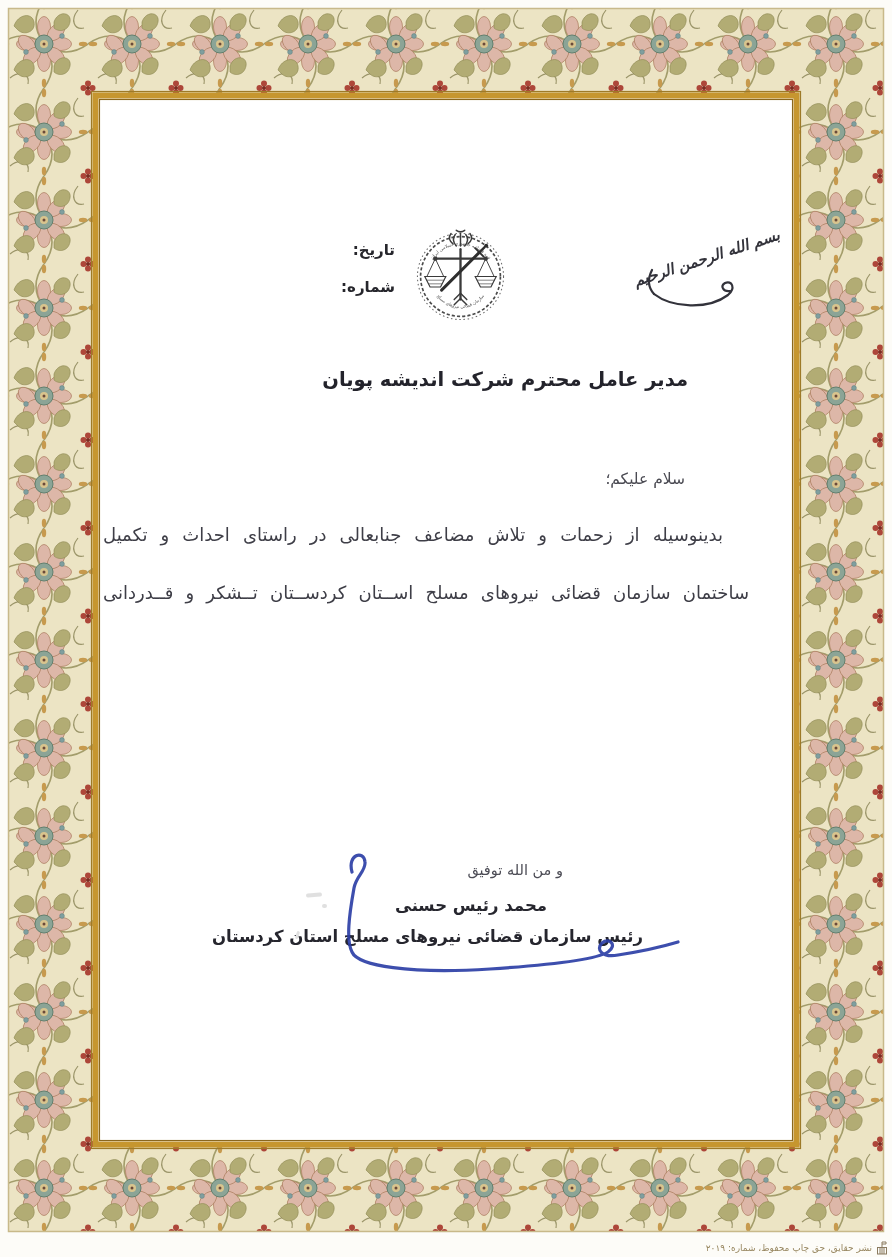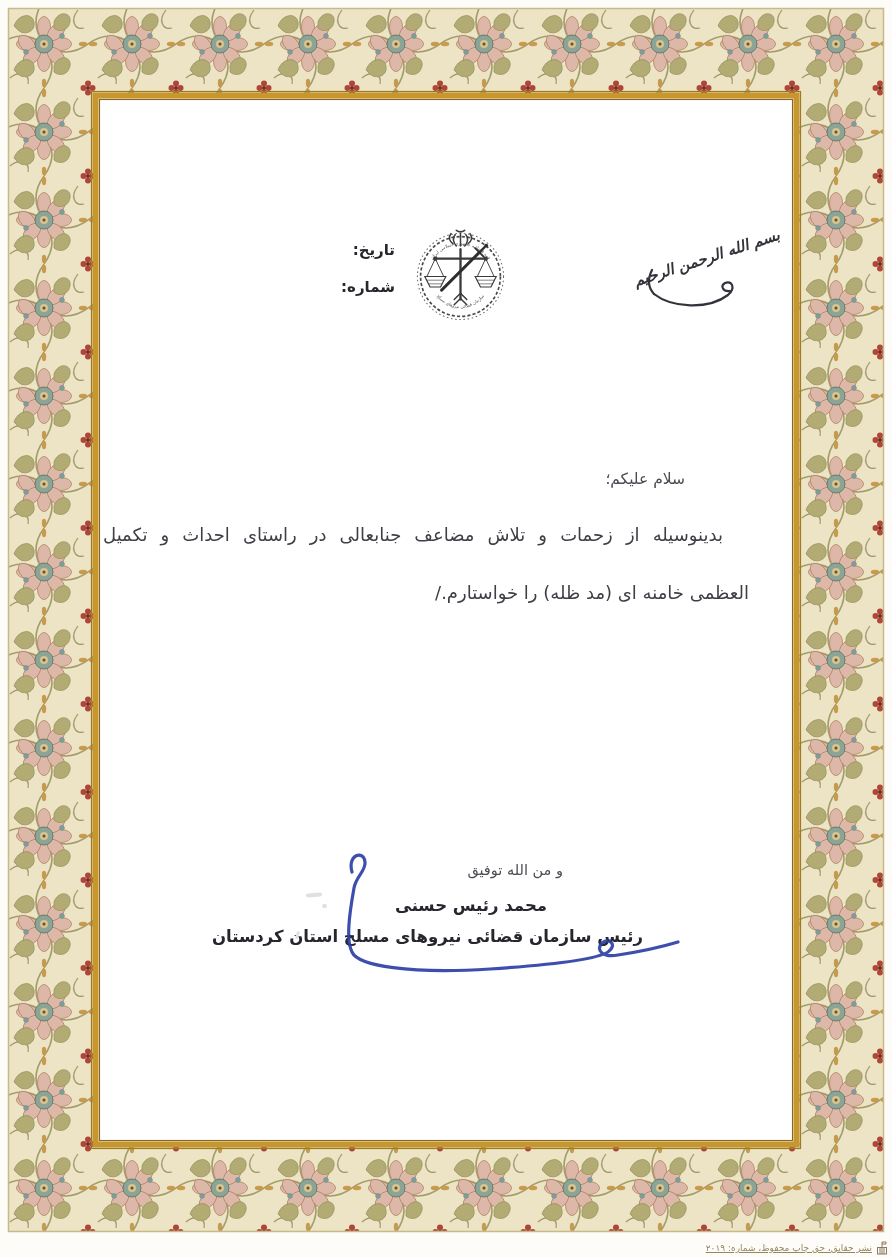--- a/index.html
+++ b/index.html
@@ -19,21 +19,21 @@
   .greeting{right:207px;top:470px;font-size:15.5px;color:#4a4a52;text-align:right;}
   .body-par{right:143px;top:506px;width:646px;font-size:18px;color:#3e3e47;}
   .body-line{line-height:58px;text-align:justify;text-align-last:justify;}
   .body-line.first{padding-right:26px;}
   .body-line.last{text-align:right;text-align-last:right;}
   .sig-closing{right:329px;top:862px;font-size:14.5px;color:#4c4c55;margin-left:14px;}
   .sig-name{right:345px;top:896px;font-size:16.5px;font-weight:bold;color:#26262e;}
   .sig-title{right:249px;top:927px;font-size:16.5px;font-weight:bold;color:#26262e;white-space:nowrap;}
   .signature-svg{left:300px;top:838px;width:420px;height:150px;}
   .footer{right:4px;bottom:2px;display:flex;align-items:center;gap:4px;
-    font-size:9px;color:#97865f;direction:rtl;text-decoration:underline;}
+    font-size:9px;color:#97865f;direction:rtl;}
   .smudge{background:#c6c6c6;opacity:.55;border-radius:2px;}
   .smudge.m1{left:306px;top:893px;width:16px;height:4px;transform:rotate(-4deg);}
   .smudge.m2{left:322px;top:904px;width:5px;height:4px;}
   .smudge.m3{left:296px;top:931px;width:3px;height:8px;transform:rotate(18deg);}
   svg text{font-family:"DejaVu Sans",sans-serif;}
 </style>
 </head>
 <body>
 
 <div class="page">
@@ -158,27 +158,28 @@
     <g transform="rotate(-18 76 42)">
       <text x="80" y="44" text-anchor="middle" font-size="15" font-weight="bold" font-style="italic" fill="#33333b">بسم الله الرحمن الرحیم</text>
     </g>
     <g fill="none" stroke="#33333b" stroke-width="2.2" stroke-linecap="round">
       <path d="M24,50 q-7,14 2,24"></path>
       <path d="M26,74 C44,88 80,90 100,75 C108,68 104,60 97,63 C92,66 95,72 102,71"></path>
     </g>
   </svg>
 
   <div class="abs recipient">
+    <div>مدیر عامل محترم شرکت اندیشه پویان</div>
   </div>
 
   <div class="abs greeting">سلام علیکم؛</div>
 
   <div class="abs body-par">
     <div class="body-line first">بدینوسیله از زحمات و تلاش مضاعف جنابعالی در راستای احداث و تکمیل</div>
-    <div class="body-line last">العظمی خامنه ای (مد ظله) را خواستارم./</div>
+    <div class="body-line">ساختمان سازمان قضائی نیروهای مسلح اســتان کردســتان تــشکر و قــدردانی</div>
   </div>
 
   <div class="abs sig-closing">و من الله توفیق</div>
   <div class="abs sig-name">محمد رئیس حسنی</div>
   <div class="abs sig-title">رئیس سازمان قضائی نیروهای مسلح استان کردستان</div>
 
   <div class="abs smudge m1"></div>
   <div class="abs smudge m2"></div>
   <div class="abs smudge m3"></div>
 

